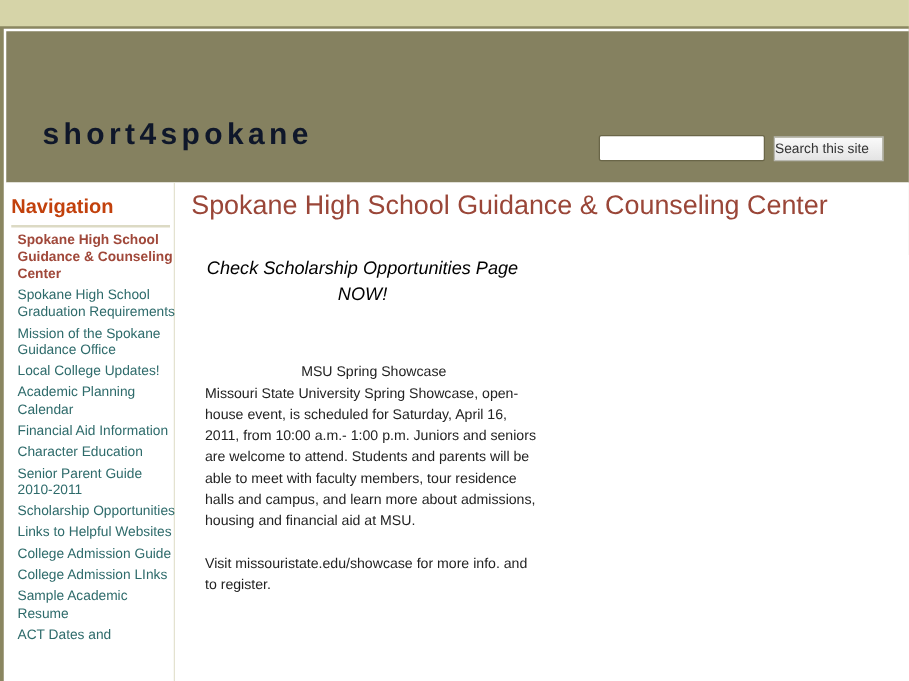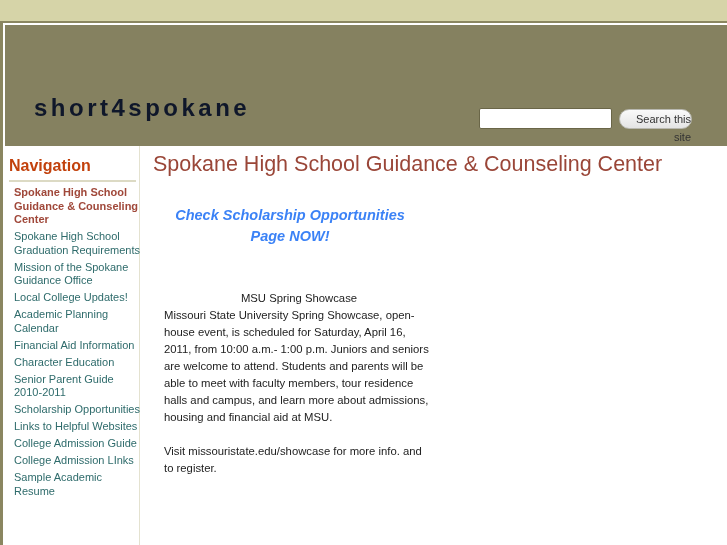--- a/index.html
+++ b/index.html
@@ -25,24 +25,24 @@
       position: absolute; left: 29px; top: 69px;
       font-size: 24px; font-weight: bold; letter-spacing: 3.5px;
       color: #0f172a;
       font-family: "Liberation Sans", sans-serif;
     }
     .search-input {
       position: absolute; left: 474px; top: 83px; width: 133px; height: 21px;
       background: #ffffff; border: 1px solid #6a6648; border-radius: 2px;
     }
     .search-button {
-      position: absolute; left: 614px; top: 84px; width: 73px; height: 20px;
+      position: absolute; left: 614px; top: 84px; width: 88px; height: 20px;
       background: linear-gradient(#fafafa, #e4e4e4);
-      border: 1px solid #b8b8b0; border-radius: 10px;
-      font-size: 11px; color: #333; text-align: right; line-height: 18px;
+      border: 1px solid #b8b8b0; border-radius: 0;
+      font-size: 11px; color: #333; text-align: left; line-height: 18px;
       font-family: "Liberation Sans", sans-serif;
     }
     .body-area {
       position: absolute; left: 5px; top: 125px; right: 0; bottom: 0;
       background: #ffffff;
     }
     .sidebar {
       position: absolute; left: 0; top: 0; width: 135px; bottom: 0;
       border-right: 1px solid #e4e2d0;
     }
@@ -65,22 +65,22 @@
     .nav-item.active { color: #a0483a; font-weight: bold; }
     .main {
       position: absolute; left: 136px; top: 0; right: 0; bottom: 0;
     }
     .page-title {
       position: absolute; left: 12px; top: 6px;
       font-size: 21.5px; color: #9a4638; font-weight: normal; white-space: nowrap;
     }
     .promo {
       position: absolute; left: 19px; top: 59px; width: 260px;
-      font-size: 14.5px; font-weight: bold; font-style: italic;
-      text-align: center; line-height: 21px; color: #3b82f6;
+      font-size: 14.5px; font-weight: normal; font-style: italic;
+      text-align: center; line-height: 21px; color: #000000;
     }
     .article {
       position: absolute; left: 23px; top: 144px; width: 270px;
       font-size: 11.3px; line-height: 17px; color: #222;
     }
     .article .a-title { text-align: center; display: block; }
     .article p { margin: 0; }
     .article .gap { height: 17px; }
   </style>
 </head>
@@ -106,20 +106,21 @@
         <li class="nav-item">Local College Updates!</li>
         <li class="nav-item">Academic Planning Calendar</li>
         <li class="nav-item">Financial Aid Information</li>
         <li class="nav-item">Character Education</li>
         <li class="nav-item">Senior Parent Guide 2010-2011</li>
         <li class="nav-item">Scholarship Opportunities</li>
         <li class="nav-item">Links to Helpful Websites</li>
         <li class="nav-item">College Admission Guide</li>
         <li class="nav-item">College Admission LInks</li>
         <li class="nav-item">Sample Academic Resume</li>
+        <li class="nav-item">ACT Dates and</li>
       </ul>
     </div>
 
     <div class="main">
       <h1 class="page-title">Spokane High School Guidance &amp; Counseling Center</h1>
       <div class="promo">Check Scholarship Opportunities Page NOW!</div>
       <div class="article">
         <span class="a-title">MSU Spring Showcase</span>
         <p>Missouri State University Spring Showcase, open-house event, is scheduled for Saturday, April 16, 2011, from 10:00 a.m.- 1:00 p.m. Juniors and seniors are welcome to attend. Students and parents will be able to meet with faculty members, tour residence halls and campus, and learn more about admissions, housing and financial aid at MSU.</p>
         <div class="gap"></div>

